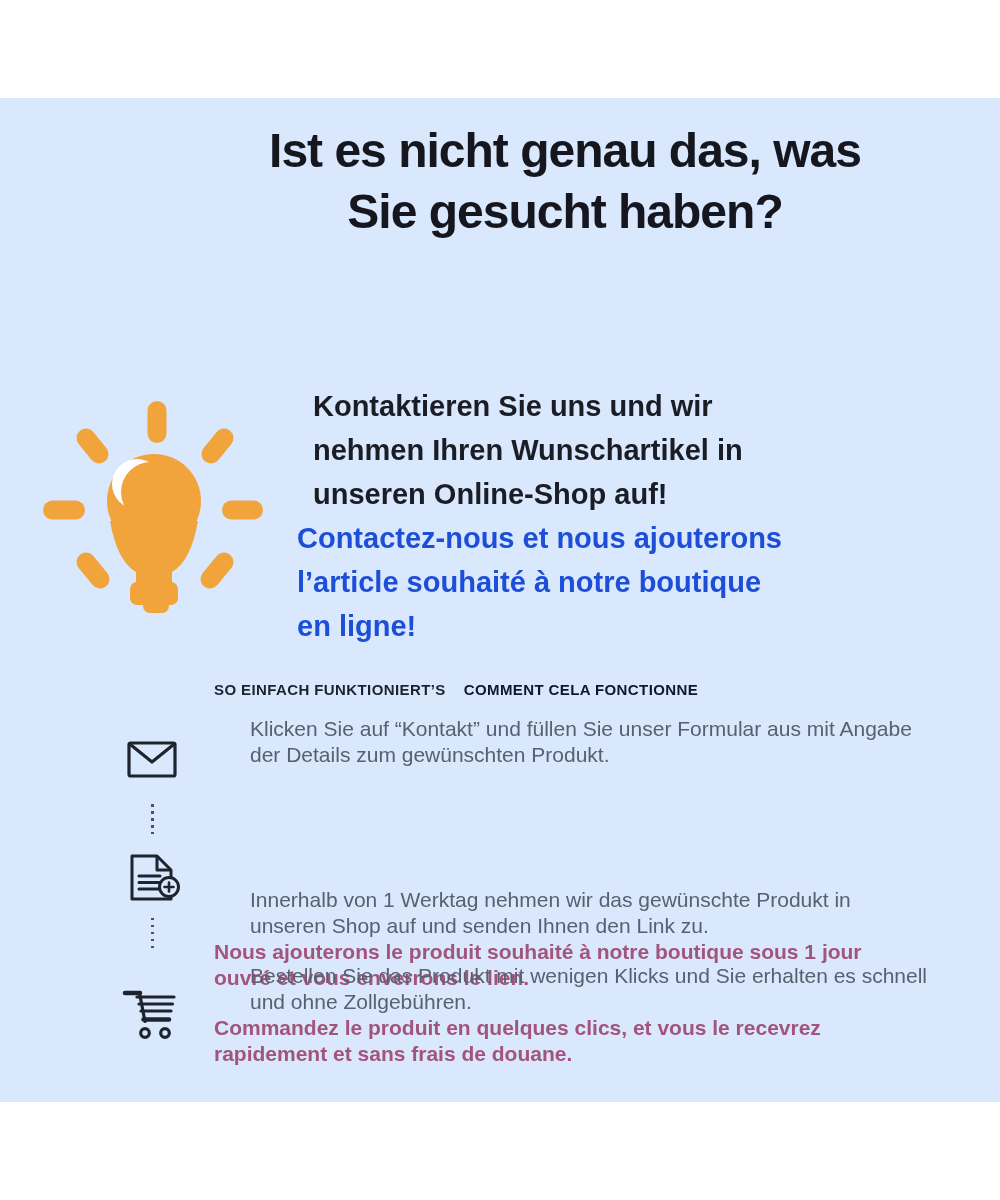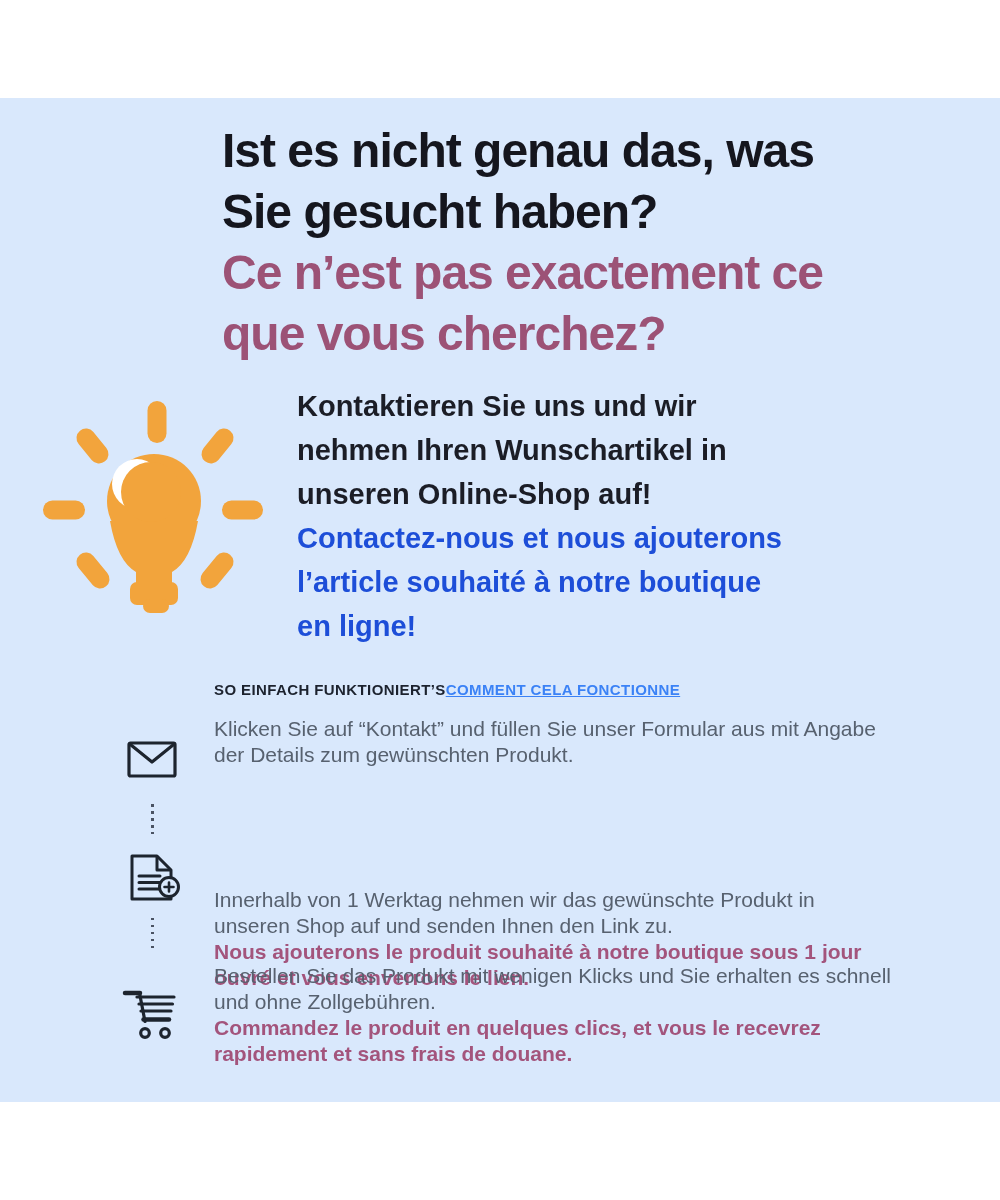--- a/index.html
+++ b/index.html
@@ -2,36 +2,36 @@
 <html><head>
 <meta charset="utf-8">
 <style>
   * { margin:0; padding:0; box-sizing:border-box; }
   body { background:#ffffff; font-family:"Liberation Sans","DejaVu Sans",sans-serif; }
   .canvas { position:relative; width:1000px; height:1200px; background:#ffffff; overflow:hidden; }
   .panel { position:absolute; left:0; top:98px; width:1000px; height:1004px; background:#d9e8fc; }
 
   .pre { white-space:pre-line; }
 
-  .hero-title { position:absolute; left:222px; top:120px; width:720px; }
+  .hero-title { position:absolute; left:205px; top:120px; width:720px;text-align:center; }
   .hero-title .de { font-size:48px; line-height:61px; font-weight:700; letter-spacing:-1px; color:#15161e; }
   .hero-title .fr { font-size:48px; line-height:61px; font-weight:700; letter-spacing:-1px; color:#9c5276; }
 
   .lightbulb-wrap { position:absolute; left:38px; top:391px; width:230px; height:230px; }
 
   .hero-sub { position:absolute; left:297px; top:384px; width:580px; }
-  .hero-sub .de { font-size:29px; line-height:44px; font-weight:600; color:#1b1d26; }
+  .hero-sub .de { font-size:29px; line-height:44px; font-weight:600; color:#1b1d26;margin-left:16px; }
   .hero-sub .fr { font-size:29px; line-height:44px; font-weight:600; color:#1d4ed8; }
 
-  .how-header { position:absolute; left:214px; top:681px; display:flex; }
+  .how-header { position:absolute; left:214px; top:681px; display:flex; column-gap:18px; }
   .how-header .de { font-size:15px; font-weight:700; letter-spacing:.4px; color:#1c222e; }
-  .how-header .fr { font-size:15px; font-weight:700; letter-spacing:.4px; color:#3b82f6;text-decoration:underline; }
+  .how-header .fr { font-size:15px; font-weight:700; letter-spacing:.4px; color:#0f172a; }
 
   .step-text { position:absolute; left:214px; width:762px; }
-  .step-text .de { font-size:21px; line-height:26px; font-weight:400; color:#57616f; }
+  .step-text .de { font-size:21px; line-height:26px; font-weight:400; color:#57616f;margin-left:36px; }
   .step-text .fr { font-size:21px; line-height:26px; font-weight:700; color:#a3547c; }
   .step1 { top:716px; }
   .step2 { top:887px; }
   .step3 { top:963px; }
 
   .icon { position:absolute; }
   .envelope { left:127px; top:741px; width:50px; height:37px; }
   .document { left:126px; top:853px; width:58px; height:50px; }
   .cart { left:112px; top:978px; width:66px; height:62px; }
 
@@ -43,22 +43,20 @@
 </head>
 <body>
 
 <div class="canvas">
 
   <div class="panel"></div>
 
   <div class="hero-title">
     <div class="de pre">Ist es nicht genau das, was
 Sie gesucht haben?</div>
-    <div class="fr pre">Ce n’est pas exactement ce
-que vous cherchez?</div>
   </div>
 
   <div class="lightbulb-wrap icon">
     <svg width="230" height="230" viewBox="0 0 230 230">
       <g stroke="#f2a43c" stroke-width="19" stroke-linecap="round">
         <line x1="119" y1="19.5" x2="119" y2="42.5"></line>
         <line x1="48" y1="47" x2="61" y2="63"></line>
         <line x1="186" y1="47" x2="173" y2="63"></line>
         <line x1="14.5" y1="119" x2="37.5" y2="119"></line>
         <line x1="193.5" y1="119" x2="215.5" y2="119"></line>

